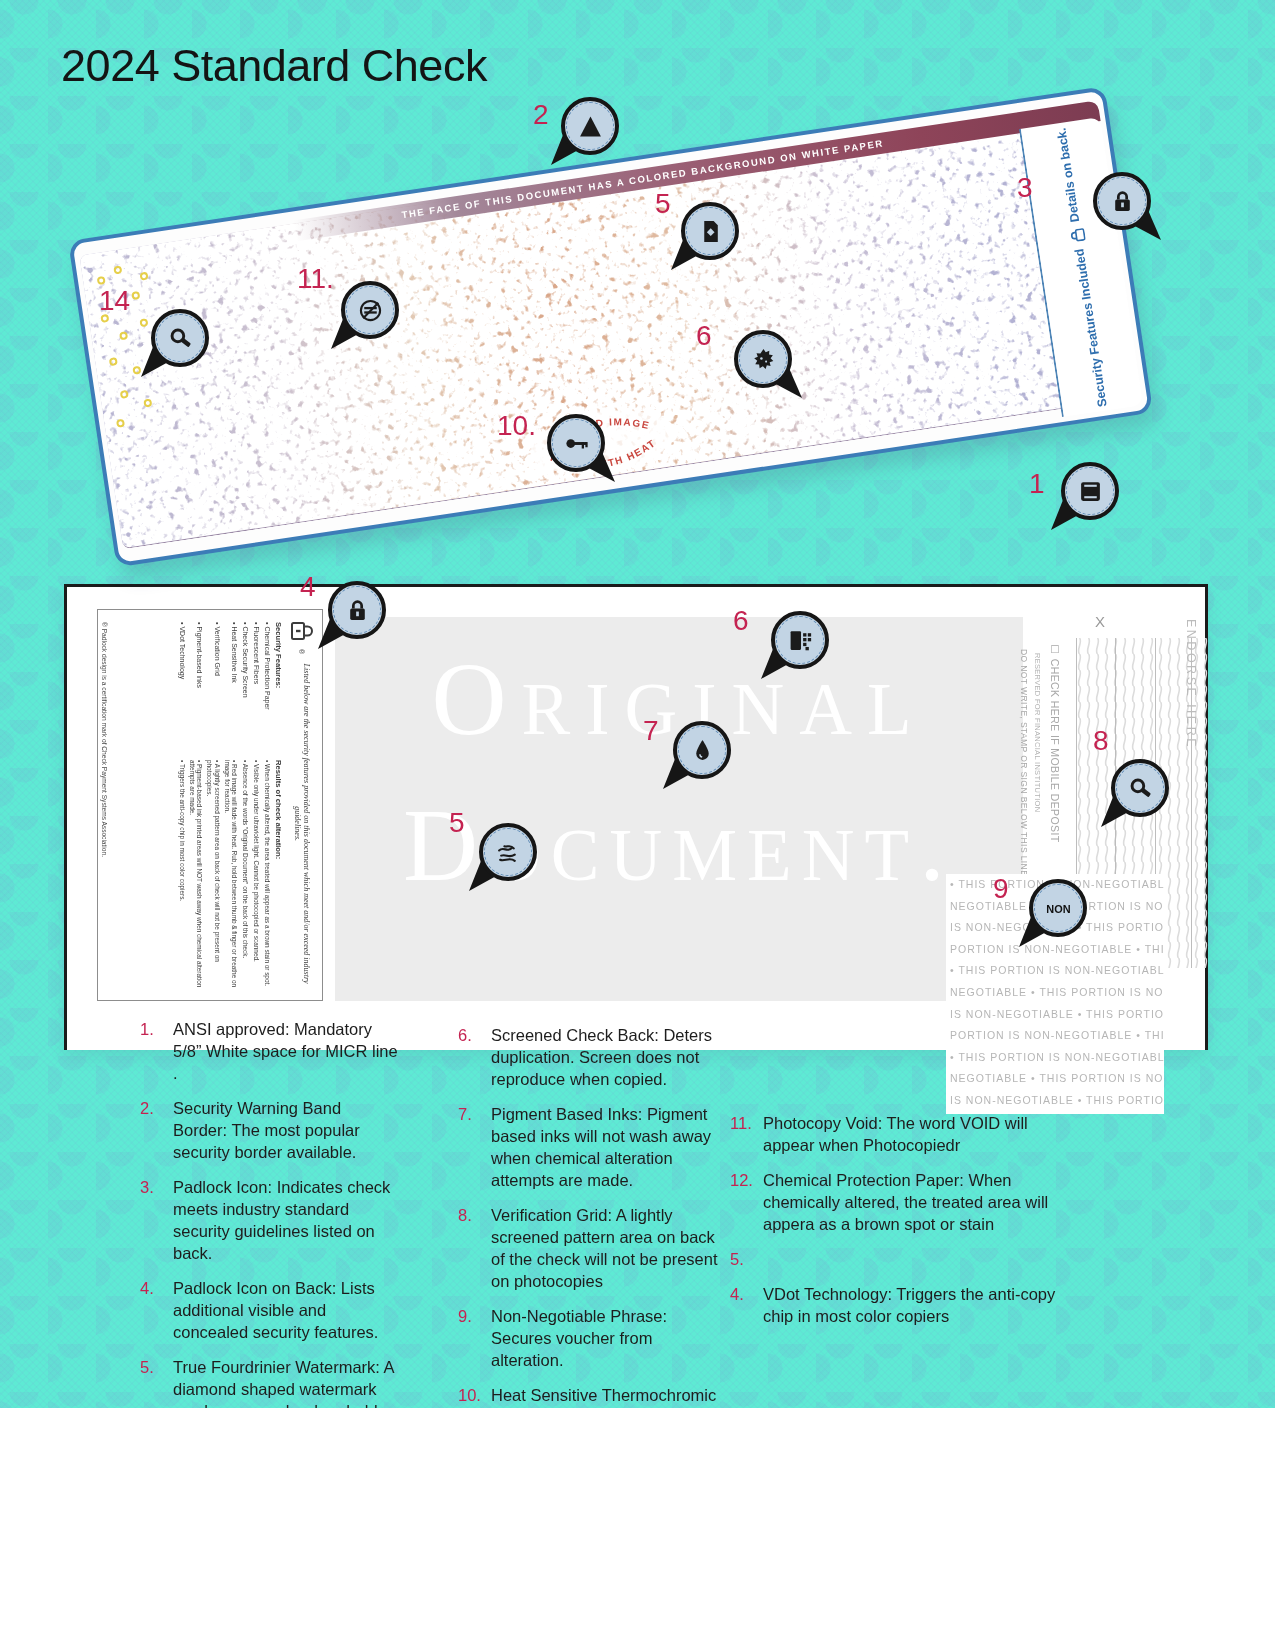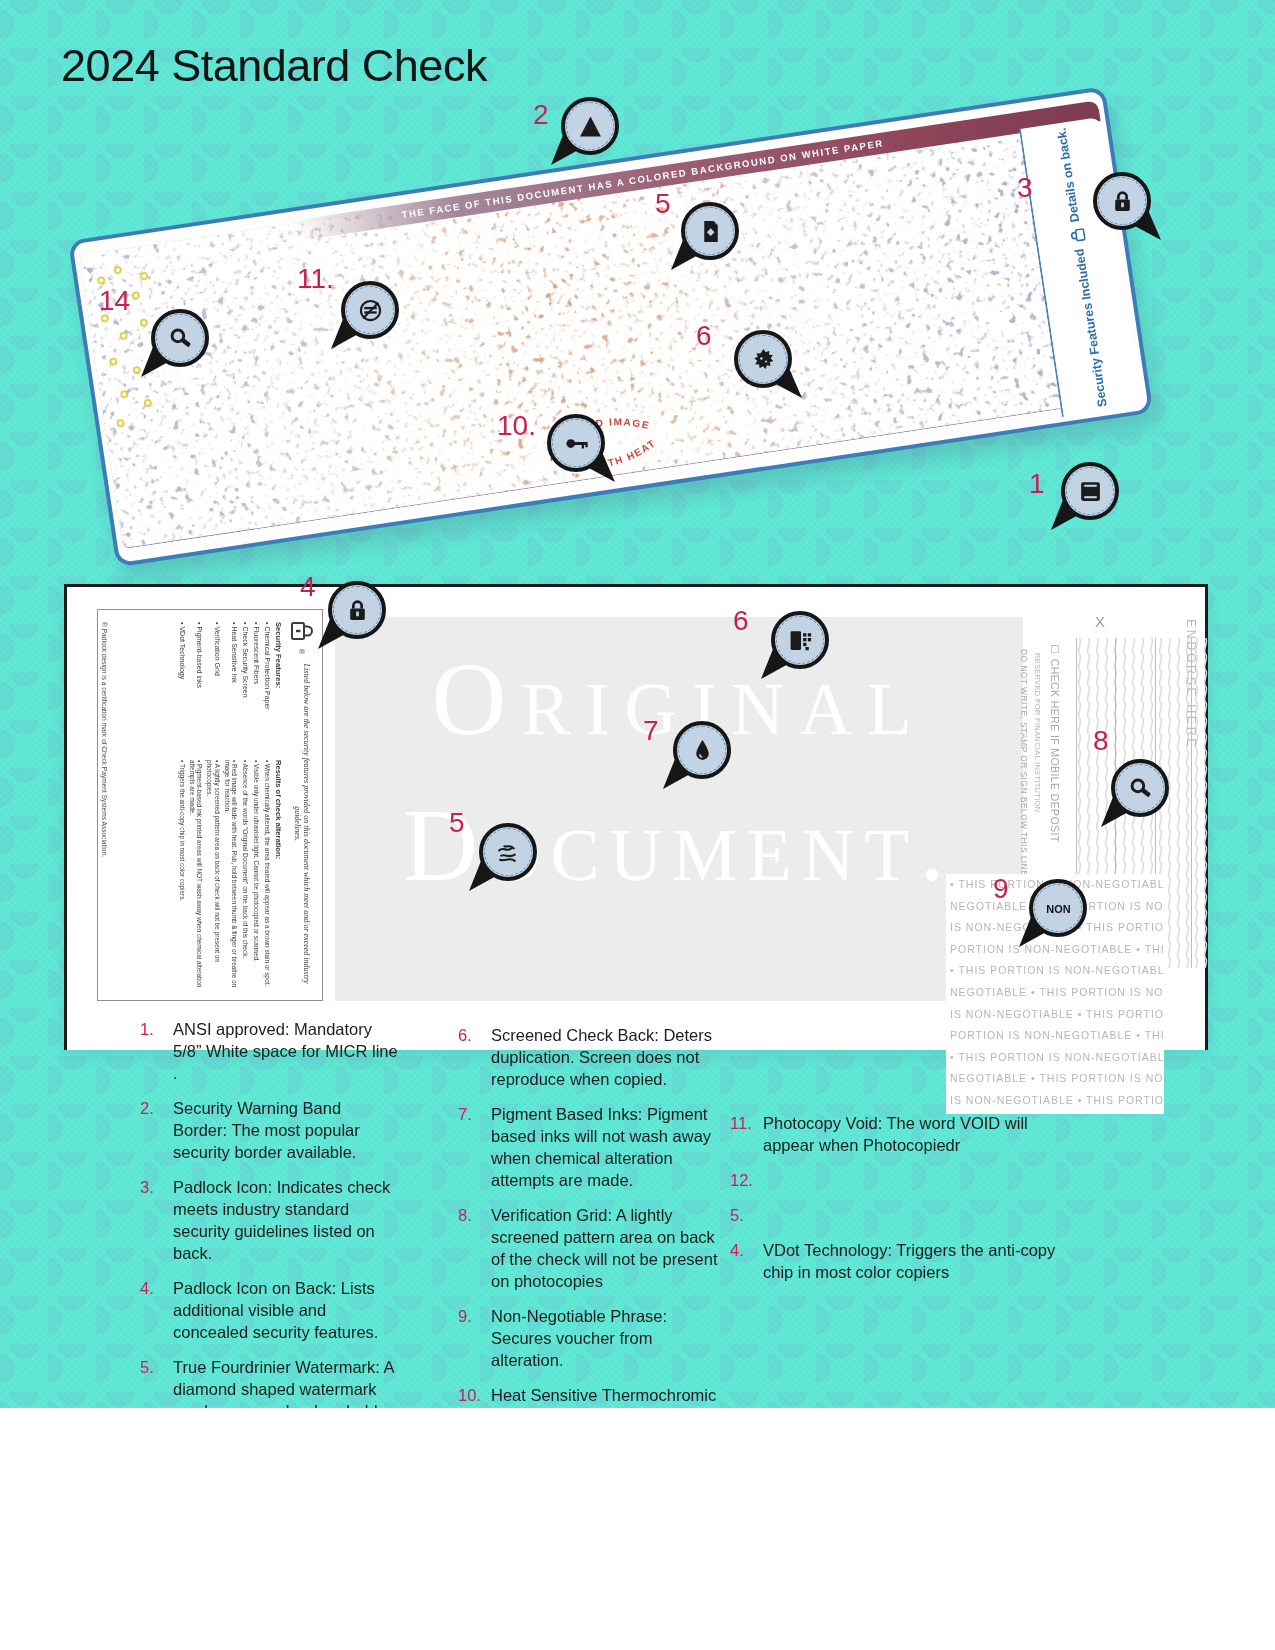--- a/index.html
+++ b/index.html
@@ -477,20 +477,21 @@
         <span>Heat Sensitive Thermochromic Icon: Red key disappears when subject to heat or touch.</span>
       </div>
   </div>
   <div class="flist" style="left:730px;top:1112px;width:330px">
     <div class="fitem">
         <span class="fnum">11.</span>
         <span> Photocopy Void: The word VOID will appear when Photocopiedr</span>
       </div>
     <div class="fitem">
         <span class="fnum">12.</span>
+        <span>Chemical Protection Paper: When chemically altered, the treated area will appera as a brown spot or stain</span>
       </div>
     <div class="fitem">
         <span class="fnum">5.</span>
       </div>
     <div class="fitem">
         <span class="fnum">4.</span>
         <span>VDot Technology: Triggers the anti-copy chip in most color copiers</span>
       </div>
   </div>
 

